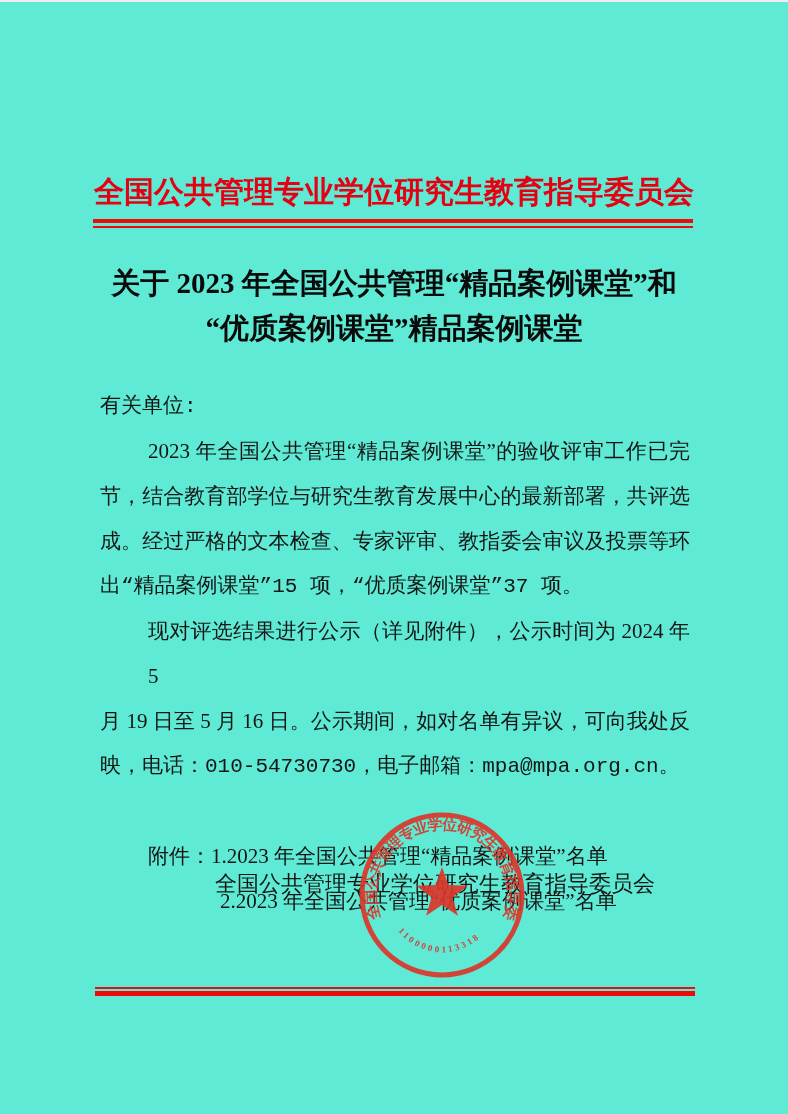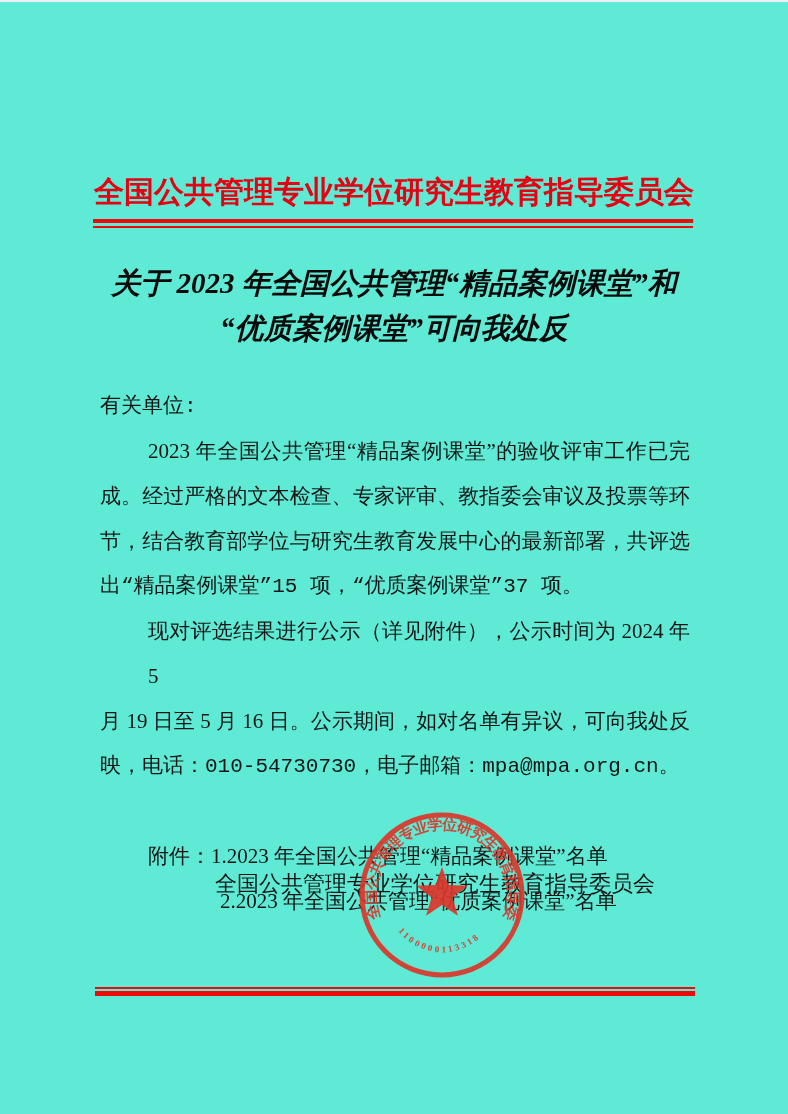--- a/index.html
+++ b/index.html
@@ -29,21 +29,21 @@
   .rule-bottom .thin{height:2px;background:#ee0a0a;}
   .rule-bottom .thick{height:5px;background:#ee0a0a;margin-top:2px;}
   
   .doc-title{
     position:absolute;top:259px;left:0;width:100%;
     text-align:center;
     font-size:29px;font-weight:bold;
     line-height:45px;
     color:#0a0a0a;
   }
-  .doc-title .t-line{white-space:nowrap;font-style:italic;}
+  .doc-title .t-line{white-space:nowrap;}
   
   .body-block{
     position:absolute;top:382px;left:100px;width:590px;
     font-size:21px;line-height:45px;
   }
   .line{
     text-align:justify;
     -webkit-text-justify:inter-character;
     text-justify:inter-character;
   }
@@ -80,29 +80,29 @@
 
   <div class="org-header">全国公共管理专业学位研究生教育指导委员会</div>
 
   <div class="rule-top">
     <div class="thick"></div>
     <div class="thin"></div>
   </div>
 
   <div class="doc-title">
     <div class="t-line">关于 2023 年全国公共管理“精品案例课堂”和</div>
-    <div class="t-line">“优质案例课堂”可向我处反</div>
+    <div class="t-line">“优质案例课堂”精品案例课堂</div>
   </div>
 
   <div class="body-block">
     <div class="line last">有关单位:</div>
 
     <div class="line indent fill">2023 年全国公共管理“精品案例课堂”的验收评审工作已完</div>
+    <div class="line fill">节，结合教育部学位与研究生教育发展中心的最新部署，共评选</div>
     <div class="line fill">成。经过严格的文本检查、专家评审、教指委会审议及投票等环</div>
-    <div class="line fill">节，结合教育部学位与研究生教育发展中心的最新部署，共评选</div>
     <div class="line last">出“精品案例课堂”15 项，“优质案例课堂”37 项。</div>
 
     <div class="line indent fill">现对评选结果进行公示（详见附件），公示时间为 2024 年 5</div>
     <div class="line fill">月 19 日至 5 月 16 日。公示期间，如对名单有异议，可向我处反</div>
     <div class="line last">映，电话：010-54730730，电子邮箱：mpa@mpa.org.cn。</div>
 
     <div class="spacer"></div>
 
     <div class="line att-1">附件：1.2023 年全国公共管理“精品案例课堂”名单</div>
     <div class="line att-2">2.2023 年全国公共管理“优质案例课堂”名单</div>

